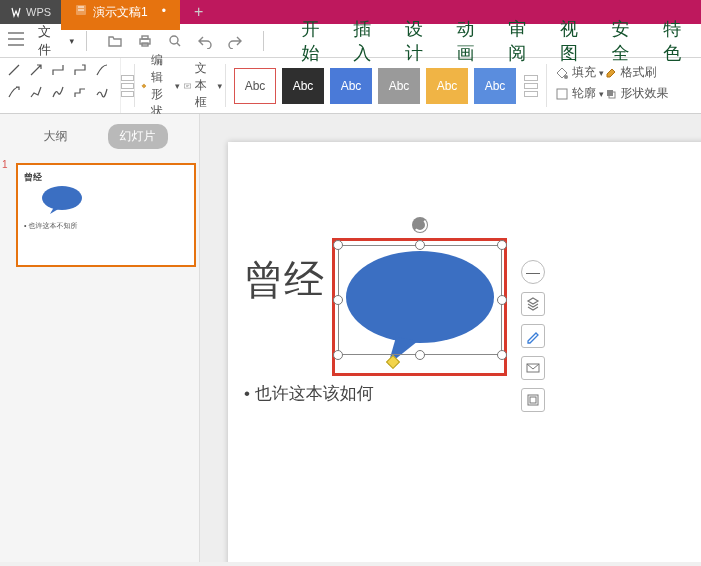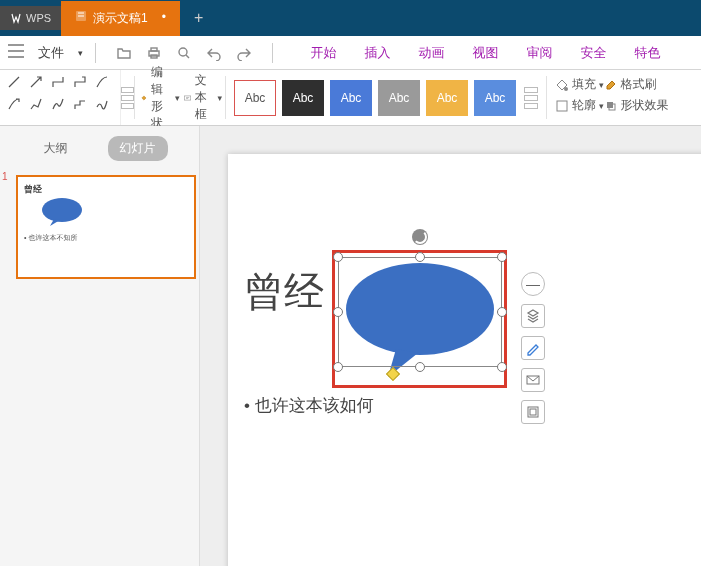--- a/index.html
+++ b/index.html
@@ -1,34 +1,34 @@
 <!DOCTYPE html>
 <html><head>
 <meta charset="utf-8">
 <style>
 * { margin: 0; padding: 0; box-sizing: border-box; font-family: "Microsoft YaHei", sans-serif; }
 body { width: 701px; height: 566px; overflow: hidden; background: #f0f0f0; }
 
 
-.titlebar { background: #0c4a6e; height: 36px; display: flex; align-items: center; }
+.titlebar { background: #be185d; height: 24px; display: flex; align-items: center; }
 .app-label { background: #4a4a4a; color: #ddd; font-size: 11px; padding: 6px 10px; display: flex; align-items: center; gap: 4px; }
 .file-tab { background: #e6730f; color: #fff; font-size: 12px; padding: 9px 14px; display: flex; align-items: flex-start; gap: 6px; }
 .file-tab .dot { color: #fff; margin-left: 8px; }
 .plus-tab { color: #ccc; font-size: 16px; padding: 0 14px; cursor: pointer; }
 
 
 .menubar { background: #fff; height: 34px; display: flex; align-items: center; border-bottom: 1px solid #d5d5d5; }
 .hamburger { padding: 0 8px; font-size: 16px; color: #666; }
 .file-menu { font-size: 13px; color: #444; padding: 0 6px; display: flex; align-items: center; gap: 14px; }
 .qat { display: flex; gap: 10px; padding: 0 12px; }
 .qat-ico { width: 20px; height: 20px; display: flex; align-items: center; justify-content: center; }
 .qat-ico svg { stroke: #888; fill: none; stroke-width: 1.4; }
 .sep { width: 1px; height: 20px; background: #ccc; margin: 0 6px; }
 .tabs { display: flex; margin-left: 18px; }
-.mtab { font-size: 13px; color: #a21caf; padding: 0 14px; }
+.mtab { font-size: 18px; color: #14532d; padding: 0 14px; }
 
 
 .ribbon { background: #fff; height: 56px; display: flex; border-bottom: 1px solid #d0d0d0; }
 .shapes-gallery { width: 120px; padding: 4px 6px; display: flex; flex-wrap: wrap; gap: 6px; align-content: flex-start; }
 .shape-sm { width: 16px; height: 16px; display: flex; align-items: center; justify-content: center; }
 .shape-sm svg { stroke: #555; fill: none; stroke-width: 1.2; }
 .gallery-handle { width: 14px; display: flex; flex-direction: column; justify-content: center; gap: 2px; padding: 4px 0; border-left: 1px solid #eee; }
 .handle-bar { height: 6px; border: 1px solid #bbb; }
 .vsep { width: 1px; background: #e2e2e2; margin: 6px 0; }
 .shape-tools { width: 90px; padding: 4px 6px; display: flex; flex-direction: row; gap: 4px; }
@@ -139,23 +139,24 @@
     <div class="qat-ico">
         <svg width="16" height="16" viewBox="0 0 16 16">
           <path d="M10 4l4 4-4 4M14 8H6a4 4 0 0 0 0 8" fill="none"></path>
         </svg>
       </div>
   </div>
   <div class="sep"></div>
   <div class="tabs">
     <div class="mtab">开始</div>
     <div class="mtab">插入</div>
+    <div class="mtab">设计</div>
     <div class="mtab">动画</div>
+    <div class="mtab">审阅</div>
     <div class="mtab">视图</div>
-    <div class="mtab">审阅</div>
     <div class="mtab">安全</div>
     <div class="mtab">特色</div>
   </div>
 </div>
 
 <div class="ribbon">
   <div class="shapes-gallery">
     <div class="shape-sm">
         <svg width="14" height="14" viewBox="0 0 14 14">
           <path d="M2 12L12 2"></path>

